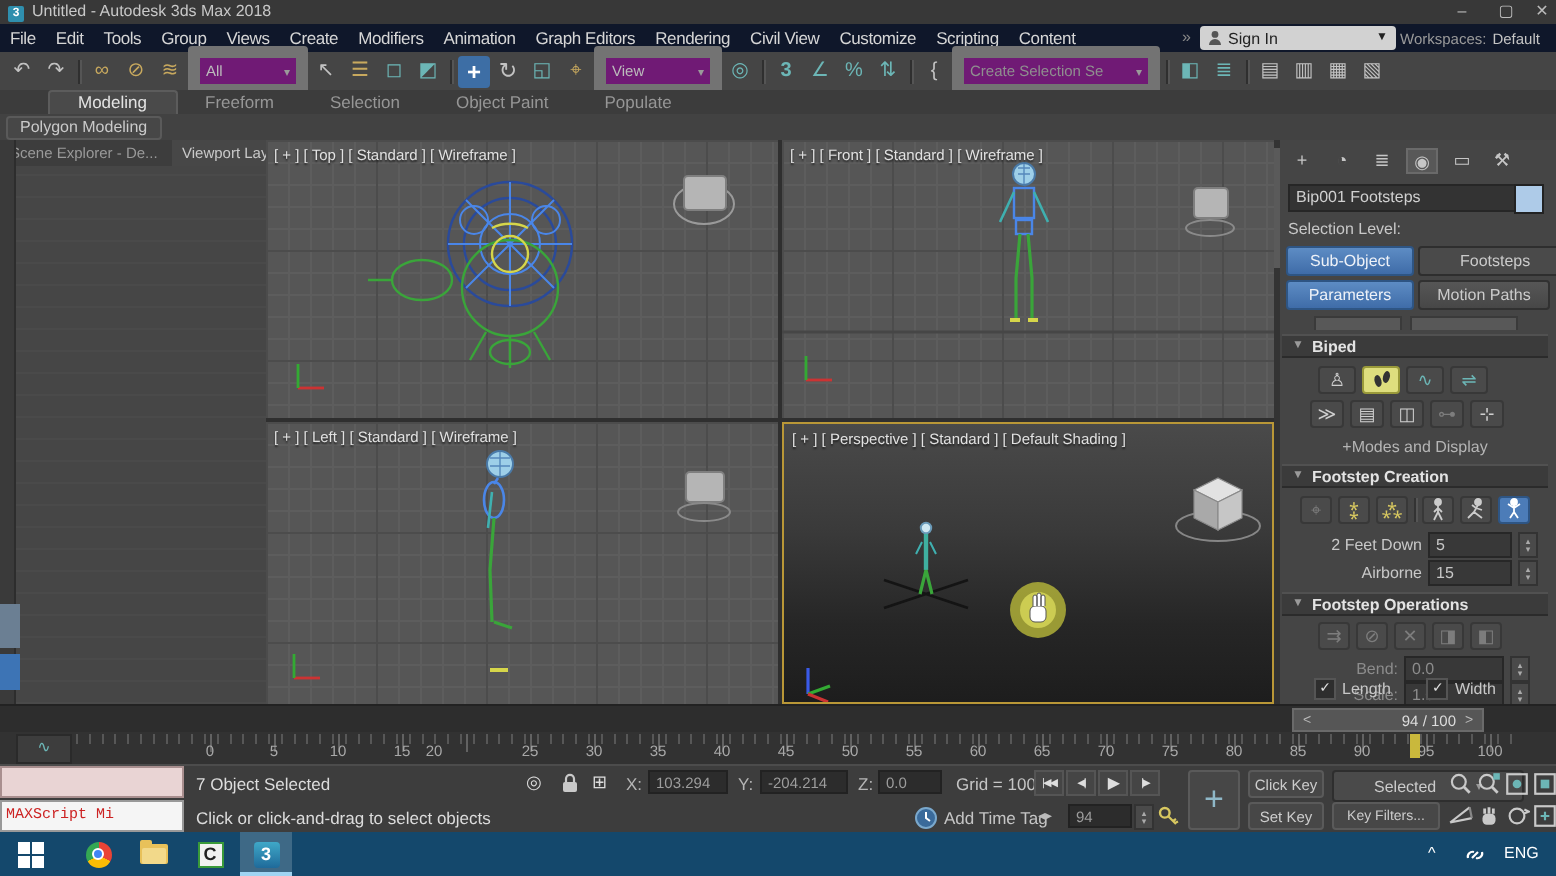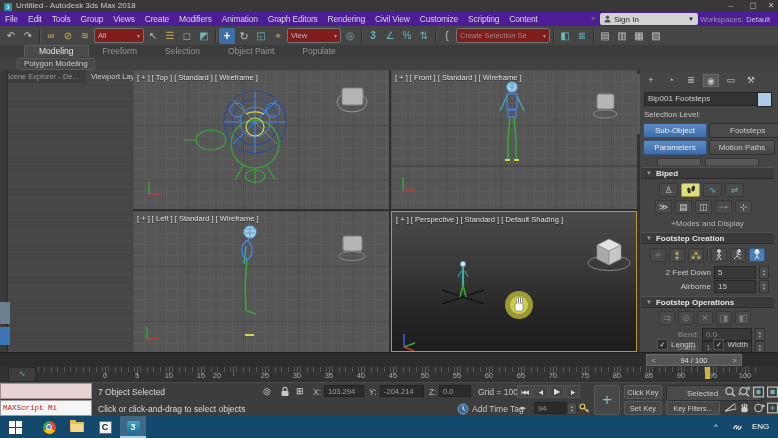--- a/index.html
+++ b/index.html
@@ -8,47 +8,47 @@
           -webkit-font-smoothing:antialiased;cursor:default;}
   .abs{position:absolute;}
   .flex{display:flex;align-items:center;}
   
   #titlebar{left:0;top:0;width:778px;height:12px;background:#383838;border-bottom:1px solid #2c2c2c;}
   #titlebar .appicon{width:8px;height:8px;margin:2px 4px 0 4px;background:#2f8fae;border-radius:1px;
     color:#fff;font-size:6px;line-height:8px;text-align:center;font-weight:bold;}
   #titlebar .title{font-size:8px;color:#c8c8c8;line-height:12px;}
   .winctl{position:absolute;top:0;width:18px;height:12px;text-align:center;font-size:8px;color:#bbb;line-height:12px;}
   
-  #menubar{left:0;top:12px;width:778px;height:14px;background:#4c1d95;border-bottom:1px solid #2e2e2e;}
+  #menubar{left:0;top:12px;width:778px;height:14px;background:#0f172a;border-bottom:1px solid #2e2e2e;}
   #menu-items{height:14px;display:flex;}
   .menu-item{font-size:8.5px;letter-spacing:-0.2px;color:#d6d6d6;padding:0 5px;line-height:14px;white-space:nowrap;}
   .menu-overflow{font-size:8px;color:#888;line-height:14px;padding:0 3px;}
   #signin{left:600px;top:1px;width:90px;height:12px;background:#d2d2d2;border-radius:2px;
     font-size:8px;color:#222;display:flex;align-items:center;padding:0 4px;gap:3px;}
   #workspaces{left:700px;top:0;height:14px;display:flex;align-items:center;gap:3px;}
   #workspaces .lbl{font-size:7.5px;color:#9a9a9a;}
   #workspaces .val{font-size:7.5px;color:#c5c5c5;}
   
   #toolbar{left:0;top:26px;width:778px;height:19px;background:#454545;border-bottom:1px solid #333;
     display:flex;align-items:center;padding-left:3px;gap:1px;}
   .icell{width:16px;height:16px;flex:0 0 auto;text-align:center;font-size:10px;line-height:16px;color:#c2c2c2;}
   .icell.teal{color:#6cb6b6;}
   .icell.gold{color:#c8a95e;}
   .icell.active{background:#3d6ea5;color:#fff;border-radius:2px;}
   .tsep{width:1px;height:12px;background:#2f2f2f;margin:0 2px;flex:0 0 auto;box-shadow:1px 0 0 #555;}
-  .dd{height:13px;background:#7f1d1d;border:1px solid #737373;border-radius:2px;color:#bcbcbc;
+  .dd{height:13px;background:#701a75;border:6px solid #737373;border-radius:2px;color:#bcbcbc;
     font-size:7.5px;display:flex;align-items:center;padding:0 3px;gap:16px;flex:0 0 auto;}
   .dd .arr{color:#9a9a9a;font-size:6px;}
   
   #ribbontabs{left:0;top:45px;width:778px;height:12px;background:#3c3c3c;display:flex;align-items:flex-end;padding-left:24px;}
   .rtab{font-size:8.5px;color:#969696;padding:0 14px;line-height:12px;}
   .rtab.active{background:#4a4a4a;color:#e4e4e4;border:1px solid #5c5c5c;border-bottom:none;border-radius:2px 2px 0 0;line-height:11px;}
   #ribbonpanel{left:0;top:57px;width:778px;height:13px;background:#424242;border-bottom:1px solid #303030;}
   #polybtn{left:3px;top:1px;height:10px;background:#474747;border:1px solid #5a5a5a;border-radius:2px;
-    font-size:8px;color:#cacaca;line-height:10px;padding:0 6px;margin-left:14px;}
+    font-size:8px;color:#cacaca;line-height:10px;padding:0 6px;}
   
   #main{left:0;top:70px;width:778px;height:282px;background:#2f2f2f;}
   #dockpanel{left:0;top:0;width:133px;height:282px;background:#464646;
     background-image:repeating-linear-gradient(0deg,rgba(255,255,255,0.025) 0 1px,transparent 1px 11px);}
   .docktab{position:absolute;top:0;height:13px;font-size:7.5px;line-height:13px;padding:0 5px;white-space:nowrap;overflow:hidden;}
   #dockstrip{left:0;top:0;width:7px;height:282px;background:#3a3a3a;border-right:1px solid #2d2d2d;}
   .stripbtn{position:absolute;left:0;width:10px;}
   .vp{position:absolute;overflow:hidden;}
   .vp-wire{background-color:#565656;
     background-image:
@@ -89,21 +89,21 @@
   .spin{width:8px;height:11px;background:#4a4a4a;border:1px solid #333;display:flex;flex-direction:column;
     align-items:center;justify-content:center;font-size:4.5px;color:#aaa;line-height:4px;}
   .dimtext{color:#8c8c8c !important;}
   .cb{width:9px;height:9px;background:#2e2e2e;border:1px solid #555;font-size:7px;color:#e0e0e0;
     line-height:9px;text-align:center;display:inline-block;}
   
   #timeslider{left:0;top:352px;width:778px;height:14px;background:#2d2d2d;border-top:1px solid #222;}
   #tshandle{position:absolute;left:646px;top:1px;width:96px;height:12px;background:#565656;border:1px solid #6a6a6a;
     display:flex;align-items:center;box-sizing:border-box;}
   #tshandle .cap{width:13px;text-align:center;font-size:7px;color:#bbb;}
-  #tshandle .lbl{flex:1;text-align:center;font-size:7.5px;color:#ddd;}
+  #tshandle .lbl{flex:1;text-align:right;font-size:7.5px;color:#ddd;}
   #ruler{left:0;top:366px;width:778px;height:16px;background:#323232;border-bottom:1px solid #222;}
   #minicurve{position:absolute;left:8px;top:1px;width:26px;height:13px;background:#3d3d3d;border:1px solid #2a2a2a;
     color:#6cb6b6;font-size:8px;line-height:12px;text-align:center;}
   .tickband{position:absolute;background:repeating-linear-gradient(90deg,#575757 0 1px,transparent 1px 6.4px);}
   .ticklabel{position:absolute;top:5px;transform:translateX(-50%);font-size:7.5px;color:#a8a8a8;}
   #time-marker{position:absolute;top:1px;width:5px;height:12px;background:#c9b83c;}
   
   #statusbar{left:0;top:382px;width:778px;height:34px;background:#3d3d3d;border-top:1px solid #4c4c4c;}
   #mxs-mini{position:absolute;left:0;top:0;width:92px;height:16px;background:#e9d4d4;border:1px solid #a98f8f;box-sizing:border-box;}
   #mxs-label{position:absolute;left:0;top:17px;width:92px;height:16px;background:#f5f5f5;border:1px solid #999;

